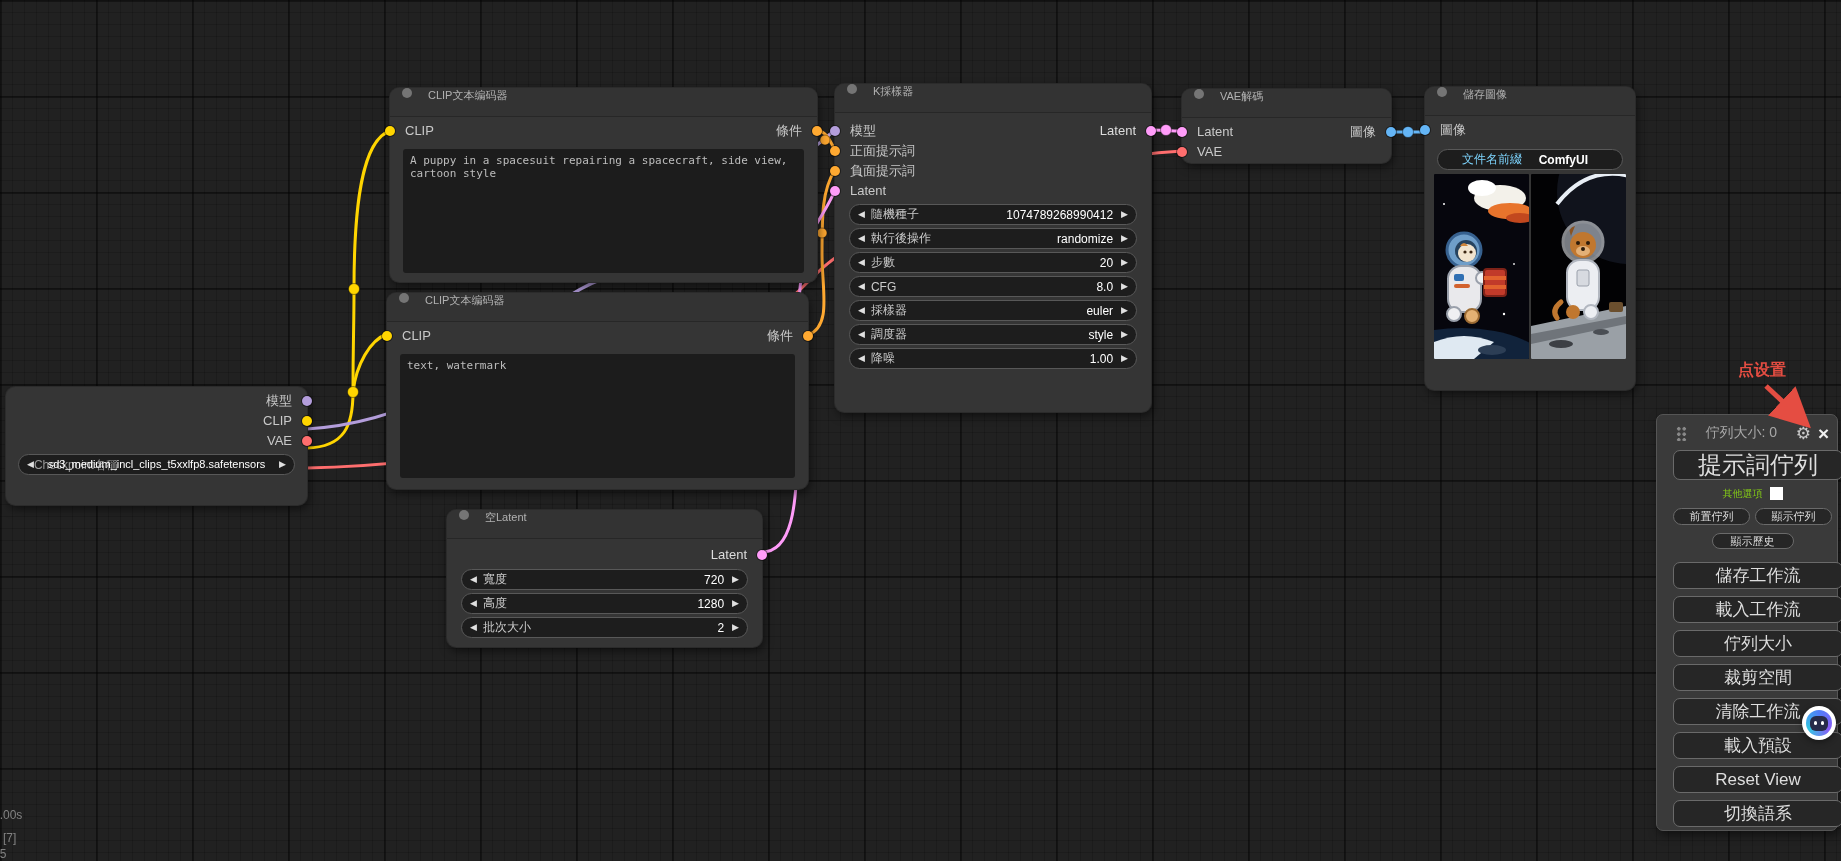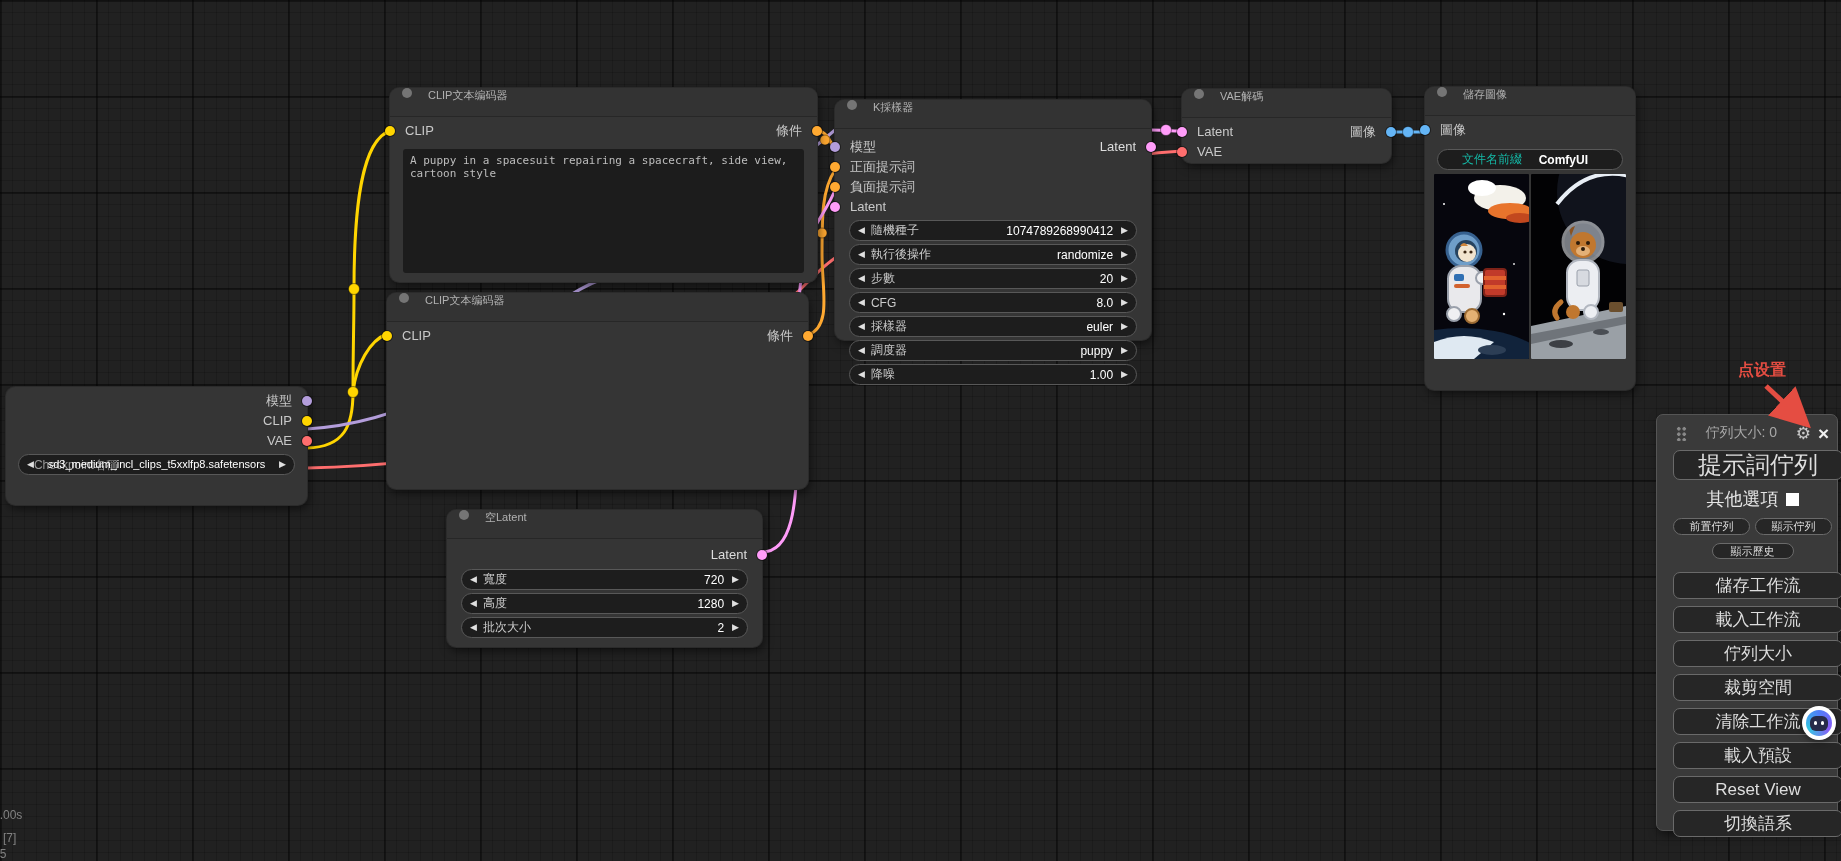--- a/index.html
+++ b/index.html
@@ -26,41 +26,41 @@
   .pdot.l{left:-5px;} .pdot.r{right:-5px;}
   .prompt{margin:8px 13px 0 13px;height:124px;background:#1c1c1c;border-radius:3px;
     padding:5px 7px;box-sizing:border-box;color:#bdbdbd;font:11px "DejaVu Sans Mono",monospace;
     white-space:pre-wrap;overflow:hidden;}
   .widget{height:21px;margin:3px 14px 0 14px;background:#1d1d1d;border:1px solid #585858;
     border-radius:11px;display:flex;align-items:center;padding:0 8px;box-sizing:border-box;
     font-size:12px;color:#ccc;}
   .widget .arr{font-size:9px;color:#e0e0e0;flex:0 0 auto;line-height:1;}
   .widget .wlabel{margin-left:6px;white-space:nowrap;}
   .widget .wvalue{margin-left:auto;margin-right:8px;color:#fff;white-space:nowrap;}
-  .widget.noarrow .wlabel{color:#14b8a6;margin-left:16px;}
+  .widget.noarrow .wlabel{color:#7dd3fc;margin-left:16px;}
   .widget.noarrow .wvalue{margin-right:26px;}
   .combo .overlap{position:relative;flex:1;height:100%;overflow:hidden;}
   .combo .ghost{position:absolute;left:0;right:0;top:2px;color:#9a9a9a;}
   .combo .val{position:absolute;left:0;right:0;top:3px;text-align:center;color:#fff;font-size:11px;white-space:nowrap;}
   .thumbs{display:flex;gap:2px;margin:4px 9px 0 9px;}
   
   #menu{position:absolute;left:1656px;top:414px;width:182px;height:417px;z-index:10;
     background:#3a3a3a;border:1px solid #555;border-radius:7px;box-sizing:border-box;
     box-shadow:2px 4px 10px rgba(0,0,0,.5);padding:5px 5px 0 16px;}
   .mhead{height:26px;display:flex;align-items:center;}
   .handle{width:11px;height:15px;margin-left:3px;
     background-image:radial-gradient(#8a8a8a 1.5px, transparent 1.7px);background-size:5.5px 5.5px;}
   .qsize{flex:1;text-align:center;color:#a8a8a8;font-size:14px;}
   .gear{color:#c9c9c9;font-size:17px;line-height:1;margin-right:7px;cursor:pointer;}
   .mclose{color:#f0f0f0;font-size:19px;font-weight:bold;line-height:1;margin-right:3px;cursor:pointer;}
   .mbtn{display:block;background:#262626;border:1px solid #6a6a6a;color:#dedede;
     border-radius:7px;text-align:center;cursor:pointer;box-sizing:border-box;}
   .qbtn{width:170px;height:30px;margin:4px auto 0 auto;font-size:24px;line-height:28px;}
-  .optrow{display:flex;align-items:center;justify-content:center;gap:7px;margin-top:7px;
-    color:#e5e5e5;font-size:18px;}
+  .optrow{display:flex;align-items:flex-start;justify-content:center;gap:7px;margin-top:7px;
+    color:#84cc16;font-size:10px;}
   .chk{width:13px;height:13px;background:#fff;display:inline-block;}
   .pillrow{display:flex;justify-content:center;gap:5px;margin-top:7px;}
   .pill{height:17px;border-radius:9px;font-size:11px;line-height:15px;width:82px;}
   .hrow{display:flex;justify-content:center;margin-top:8px;}
   .big{width:170px;height:27px;margin:0 auto 7px auto;font-size:17px;line-height:25px;}
   .biglist{margin-top:13px;}
   
   #annot{position:absolute;left:1738px;top:360px;z-index:11;color:#e54d42;
     font-size:16px;font-weight:bold;}
   #arrow{position:absolute;left:1762px;top:382px;z-index:11;}
@@ -127,23 +127,24 @@
     <div class="ntitle">
       <span class="tdot"></span>
       <span>CLIP文本编码器</span>
     </div>
     <div class="srow">
       <span class="pdot l" style="background:#FFD500"></span>
       <span class="inlab">CLIP</span>
       <span class="outlab">條件</span>
       <span class="pdot r" style="background:#FFA931"></span>
     </div>
-  </div>
-
-  <div class="node" style="left:835px;top:100px;width:316px;height:240px">
+    <div class="prompt">text, watermark</div>
+  </div>
+
+  <div class="node" style="left:835px;top:84px;width:316px;height:328px">
     <div class="ntitle">
       <span class="tdot"></span>
       <span>K採樣器</span>
     </div>
     <div class="srow" style="margin-top:8px">
       <span class="pdot l" style="background:#B39DDB"></span>
       <span class="inlab">模型</span>
       <span class="outlab" style="color:#ddd">Latent</span>
       <span class="pdot r" style="background:#FF9CF9"></span>
     </div>
@@ -185,21 +186,21 @@
     </div>
     <div class="widget">
       <span class="arr">◀</span>
       <span class="wlabel">採樣器</span>
       <span class="wvalue">euler</span>
       <span class="arr">▶</span>
     </div>
     <div class="widget">
       <span class="arr">◀</span>
       <span class="wlabel">調度器</span>
-      <span class="wvalue">puppy</span>
+      <span class="wvalue">style</span>
       <span class="arr">▶</span>
     </div>
     <div class="widget">
       <span class="arr">◀</span>
       <span class="wlabel">降噪</span>
       <span class="wvalue">1.00</span>
       <span class="arr">▶</span>
     </div>
   </div>
 

